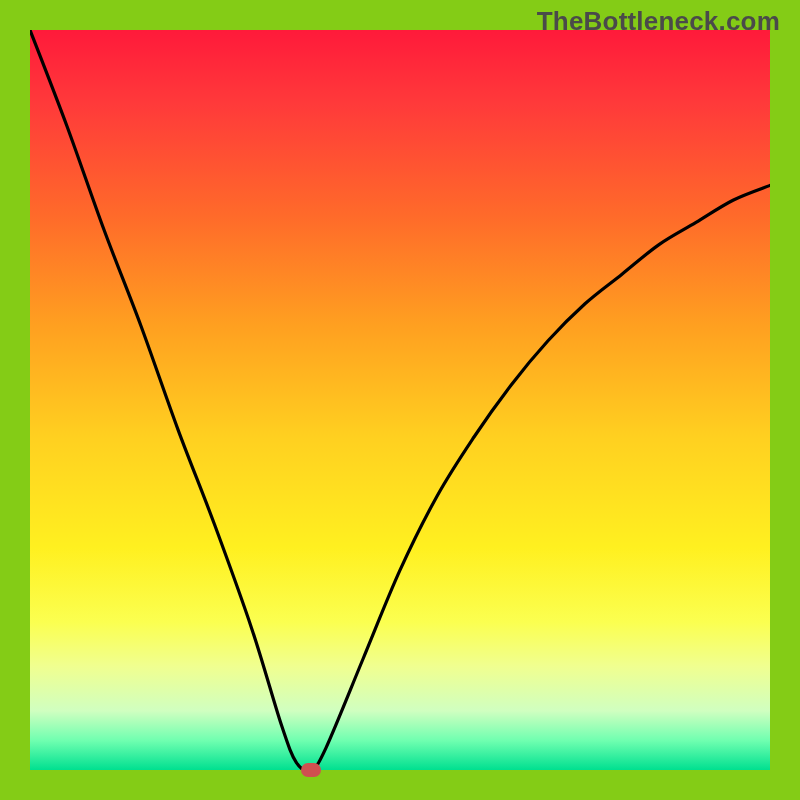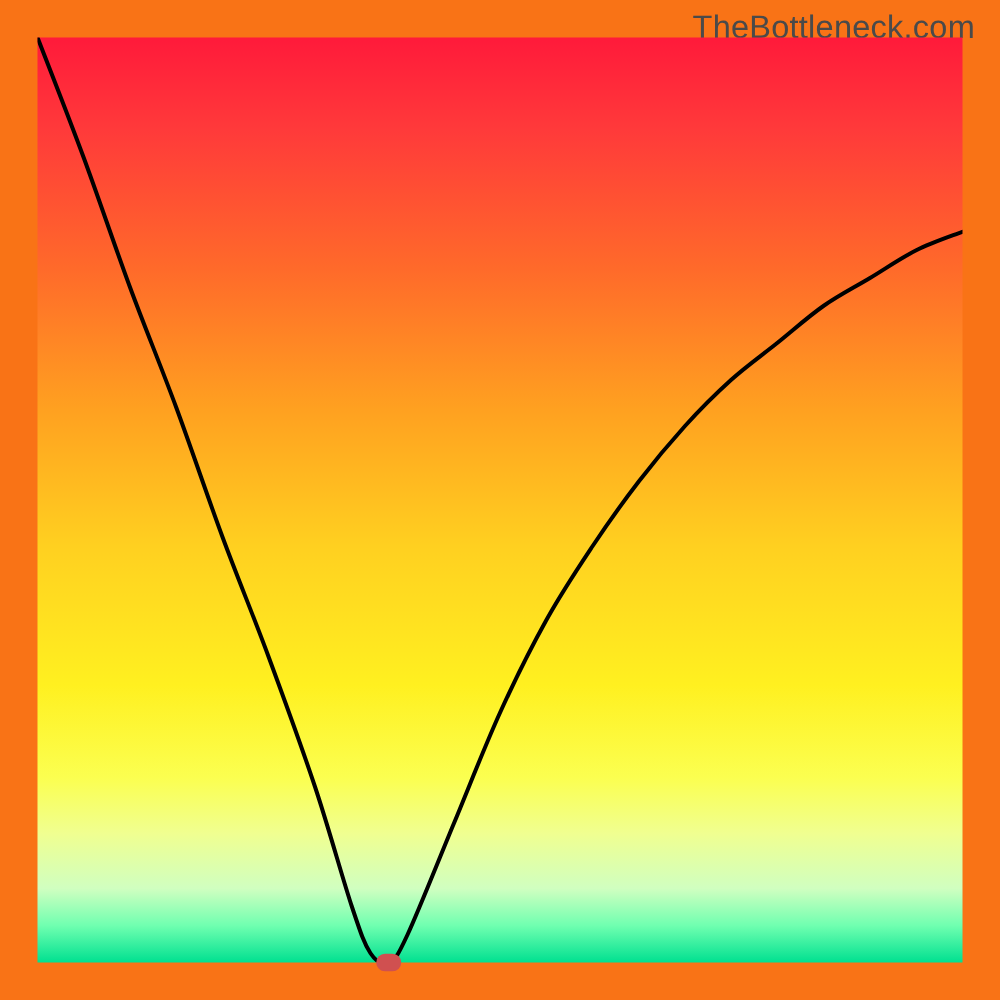--- a/index.html
+++ b/index.html
@@ -1,21 +1,22 @@
 <!DOCTYPE html>
 <html><head>
 <meta charset="utf-8">
 <style>
   * { margin: 0; padding: 0; box-sizing: border-box; }
   html, body { width: 800px; height: 800px; overflow: hidden; background: #000; }
   .frame {
     position: relative;
     width: 800px;
     height: 800px;
-    background: #f97316;
+    background: #84cc16;
+    font-weight: bold;
   }
   .plot-area {
     position: absolute;
     left: 30px;
     top: 30px;
     width: 740px;
     height: 740px;
     background: linear-gradient(to bottom,
       #ff1a3a 0%,
       #ff3a3a 10%,

